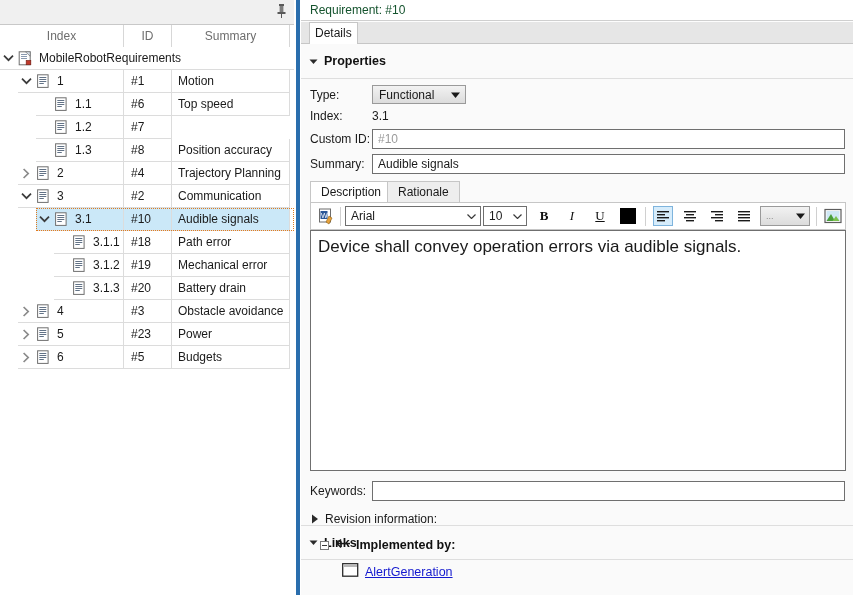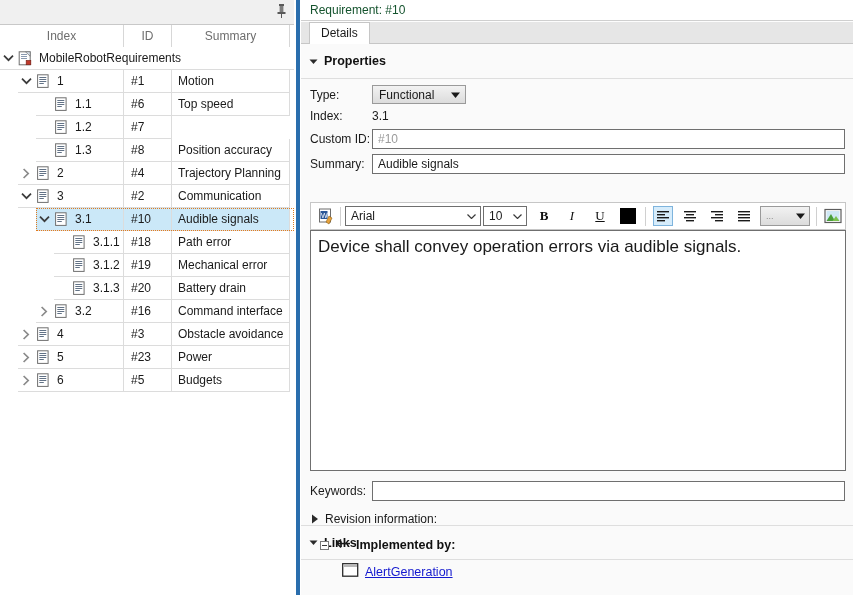--- a/index.html
+++ b/index.html
@@ -97,21 +97,21 @@
     font-size:12px;color:#14532d;
   }
 
   #tabstrip{
     position:absolute;left:0;top:22px;width:552px;height:22px;
     background:#e6e6e6;border-bottom:1px solid #c6c6c6;box-sizing:border-box;
   }
   #tab-details{
     position:absolute;left:8px;top:0;height:22px;
     background:#ffffff;border:1px solid #c6c6c6;border-bottom:none;
-    box-sizing:border-box;padding:0 11px;line-height:21px;font-size:12px;color:#1a1a1a;
+    box-sizing:border-box;padding:0 5px;line-height:21px;font-size:12px;color:#1a1a1a;
   }
 
   #scroll-area{position:absolute;left:0;top:44px;width:552px;height:551px;background:#fafafa;overflow:hidden;}
 
   .section-head{
     position:relative;height:35px;display:flex;align-items:center;
     font-weight:bold;font-size:12.5px;color:#111;
     border-bottom:1px solid #dedede;background:#fafafa;
     padding-left:8px;box-sizing:border-box;
   }
@@ -428,42 +428,20 @@
                 <rect x="3.3" y="7" width="7" height="0.95" fill="#5a6b80"></rect>
                 <rect x="3.3" y="9" width="4.5" height="0.95" fill="#5a6b80"></rect>
               </svg>
             </span>
             <span class="tlabel">3.1.3</span>
           </div>
           <div class="cell-id">#20</div>
           <div class="cell-sum">Battery drain</div>
         </div>
         <div class="trow">
-          <div class="lead" style="width:36px;border-bottom:1px solid transparent;"></div>
-          <div class="cell-index" style="width:88px;">
-            <span class="arrow">
-              <svg width="8" height="11" viewBox="0 0 8 11">
-                <polyline points="1.6,1 6.2,5.5 1.6,10" fill="none" stroke="#8a8a8a" stroke-width="1.7"></polyline>
-              </svg>
-            </span>
-            <span class="ticon">
-              <svg width="14" height="14" viewBox="0 0 14 14">
-                <rect x="1.6" y="0.8" width="10.5" height="12.6" fill="#ffffff" stroke="#6f6f6f" stroke-width="1"></rect>
-                <rect x="3.3" y="3" width="7" height="0.95" fill="#5a6b80"></rect>
-                <rect x="3.3" y="5" width="7" height="0.95" fill="#5a6b80"></rect>
-                <rect x="3.3" y="7" width="7" height="0.95" fill="#5a6b80"></rect>
-                <rect x="3.3" y="9" width="4.5" height="0.95" fill="#5a6b80"></rect>
-              </svg>
-            </span>
-            <span class="tlabel">3.2</span>
-          </div>
-          <div class="cell-id">#16</div>
-          <div class="cell-sum">Command interface</div>
-        </div>
-        <div class="trow">
           <div class="lead" style="width:18px;border-bottom:1px solid transparent;"></div>
           <div class="cell-index" style="width:106px;">
             <span class="arrow">
               <svg width="8" height="11" viewBox="0 0 8 11">
                 <polyline points="1.6,1 6.2,5.5 1.6,10" fill="none" stroke="#8a8a8a" stroke-width="1.7"></polyline>
               </svg>
             </span>
             <span class="ticon">
               <svg width="14" height="14" viewBox="0 0 14 14">
                 <rect x="1.6" y="0.8" width="10.5" height="12.6" fill="#ffffff" stroke="#6f6f6f" stroke-width="1"></rect>
@@ -568,20 +546,24 @@
       <div class="field-row" style="left:9px;top:85px;">
         <span class="flabel" style="width:62px;">Custom ID:</span>
         <div class="txtinput ph" style="width:473px;">#10</div>
       </div>
 
       <div class="field-row" style="left:9px;top:110px;">
         <span class="flabel" style="width:62px;">Summary:</span>
         <div class="txtinput" style="width:473px;">Audible signals</div>
       </div>
 
+      <div id="inner-tabs">
+        <div class="itab active" style="left:0;">Description</div>
+        <div class="itab" style="left:77px;">Rationale</div>
+      </div>
       <div id="inner-tab-underline"></div>
 
       <div id="editor-toolbar">
         <div style="width:5px"></div>
         <div class="tb-btn">
           <svg width="17" height="17" viewBox="0 0 17 17">
             <rect x="1.5" y="1" width="11" height="13" fill="#ffffff" stroke="#6d6d6d" stroke-width="1"></rect>
             <rect x="2.5" y="3" width="7" height="8" fill="#2b5797"></rect>
             <text x="3" y="10" font-size="7" fill="#ffffff" font-family="Liberation Sans, sans-serif">W</text>
             <polygon points="8,14 11,8 14,10 11,16" fill="#e8a33d" stroke="#8a5d12" stroke-width="0.6"></polygon>

